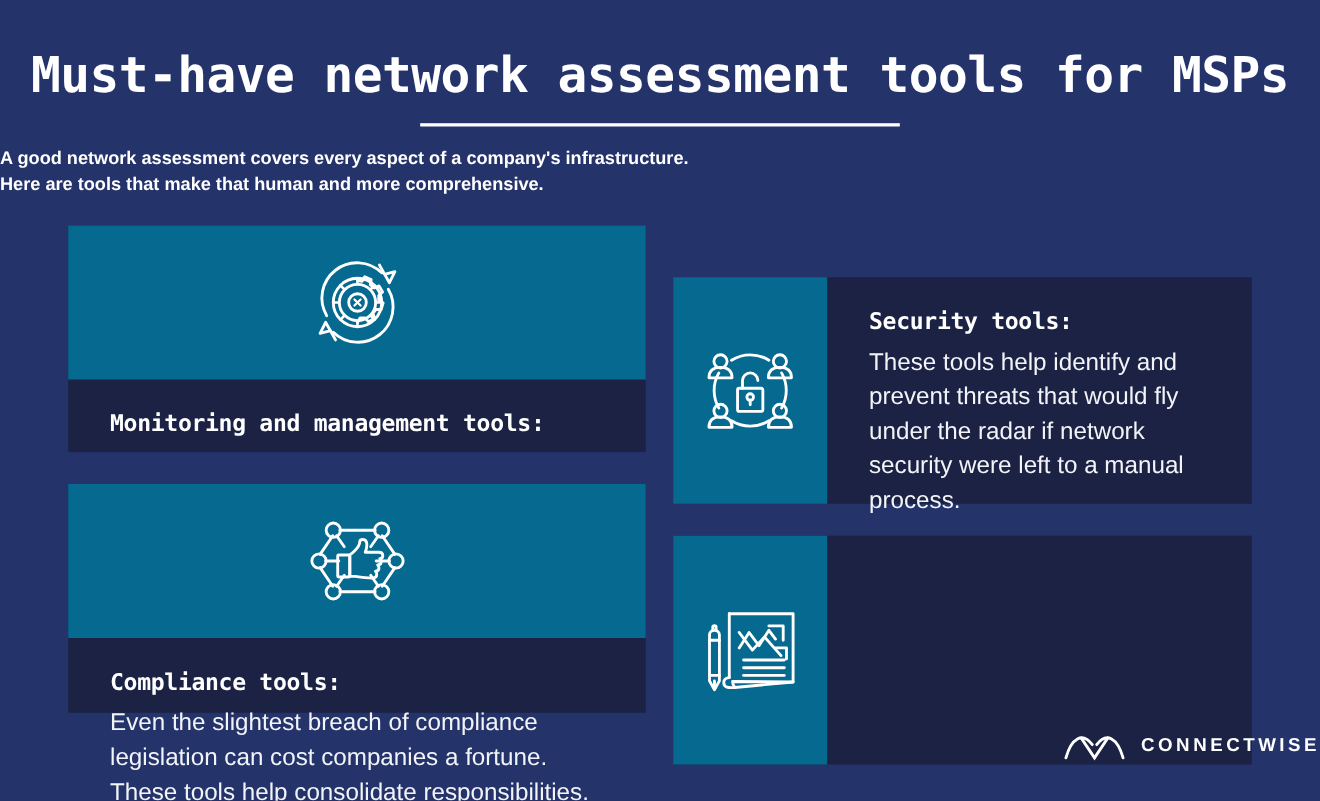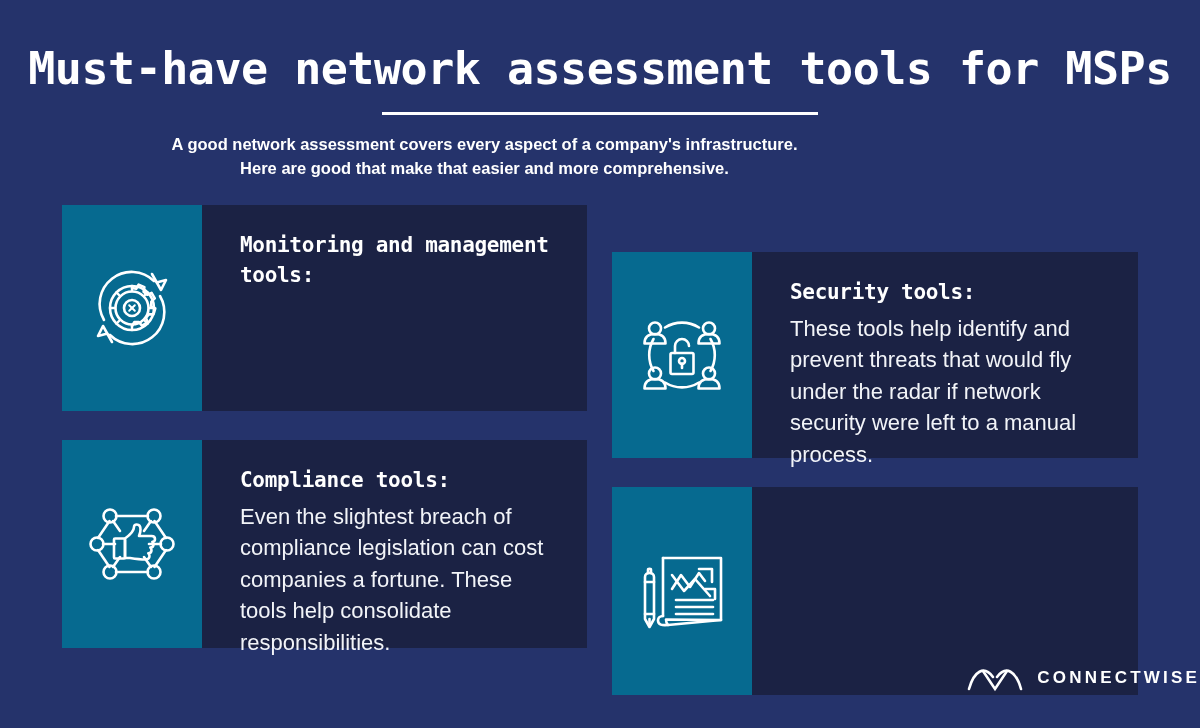--- a/index.html
+++ b/index.html
@@ -21,38 +21,37 @@
     letter-spacing:-0.5px;
     color:#ffffff;
     white-space:nowrap;
   }
   .divider {
     position:absolute; left:382px; top:112px;
     width:436px; height:3px; background:#ffffff;
   }
   .subtitle {
     position:absolute; left:0; top:133px; width:969px;
-    text-align:center;
     font-size:16.5px;
     font-weight:700;
     line-height:1.45;
     color:#ffffff;
   }
   .subtitle div { white-space:nowrap; }
 
   
   .grid { position:absolute; left:62px; top:205px; width:1076px; height:441px; }
   .card {
     position:absolute;
     display:flex;
     background:#1b2244;
   }
   .card.r1 { top:0; height:206px; }
   .card.r2 { top:235px; height:208px; }
-  .card.c1 { left:0; width:525px; }
+  .card.c1 { left:0; width:525px;flex-direction:column; }
   .card.c2 { left:550px; width:526px;margin-top:47px; }
 
   .icon-panel {
     flex:0 0 140px;
     background:#066a90;
     display:flex; align-items:center; justify-content:center;
   }
   .icon-panel svg { display:block; }
 
   .card-body {
@@ -96,21 +95,21 @@
 <body>
 
 <div class="page">
 
   <h1 class="title">Must-have network assessment tools for MSPs</h1>
 
   <div class="divider"></div>
 
   <div class="subtitle">
     <div>A good network assessment covers every aspect of a company's infrastructure.</div>
-    <div>Here are good that make that easier and more comprehensive.</div>
+    <div>Here are tools that make that human and more comprehensive.</div>
   </div>
 
   <div class="grid">
 
     <div class="card r1 c1">
       <div class="icon-panel">
         <svg width="100" height="100" viewBox="0 0 100 100" fill="none" stroke="#ffffff" stroke-width="2.6" stroke-linecap="round" stroke-linejoin="round">
           <path d="M78 38 A32 32 0 0 1 28 77"></path>
           <path d="M22 62 A32 32 0 0 1 72 23"></path>
           <path d="M70 16 L74.5 24.5 L84 22 L79 32 Z"></path>

